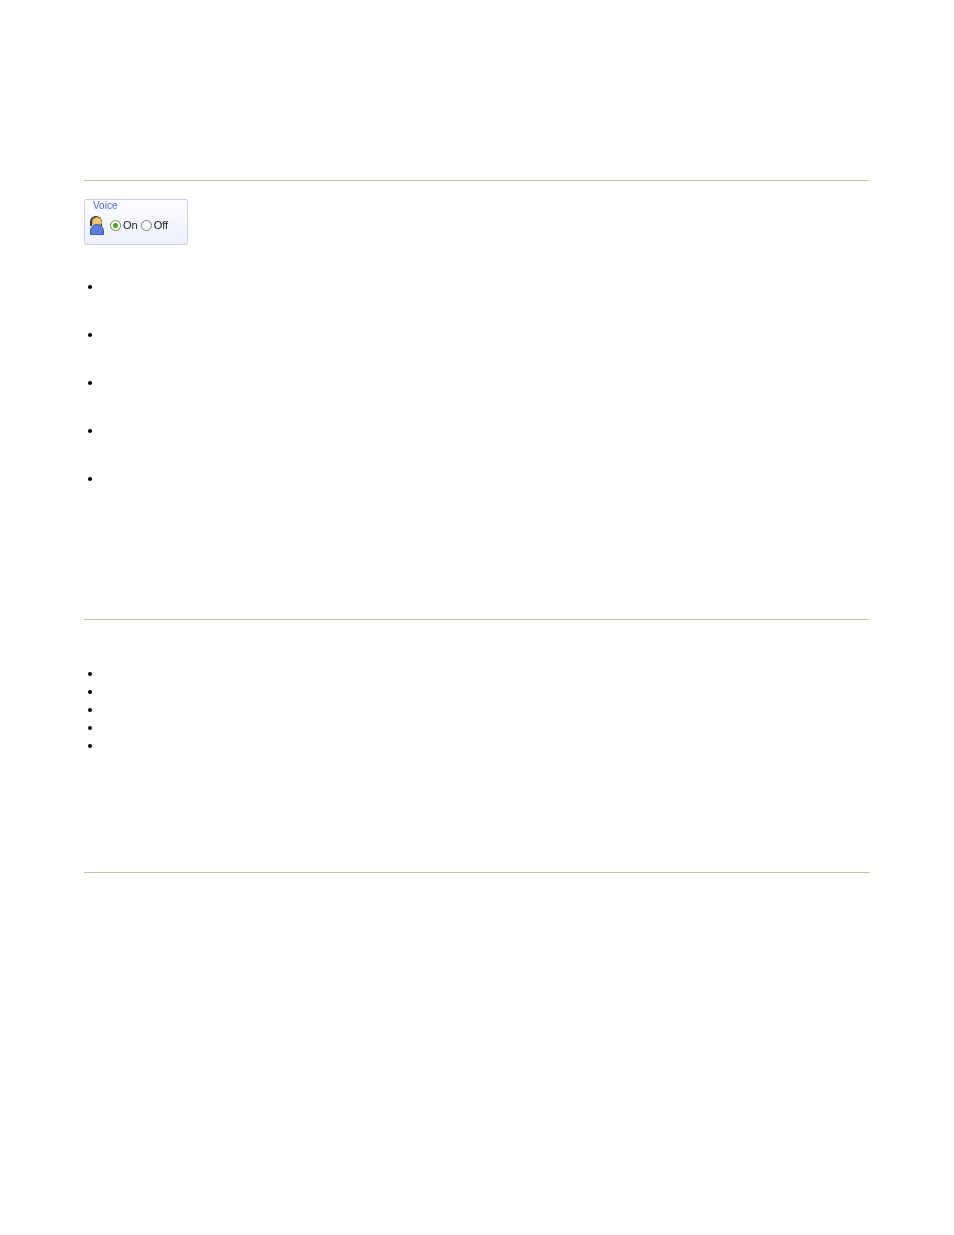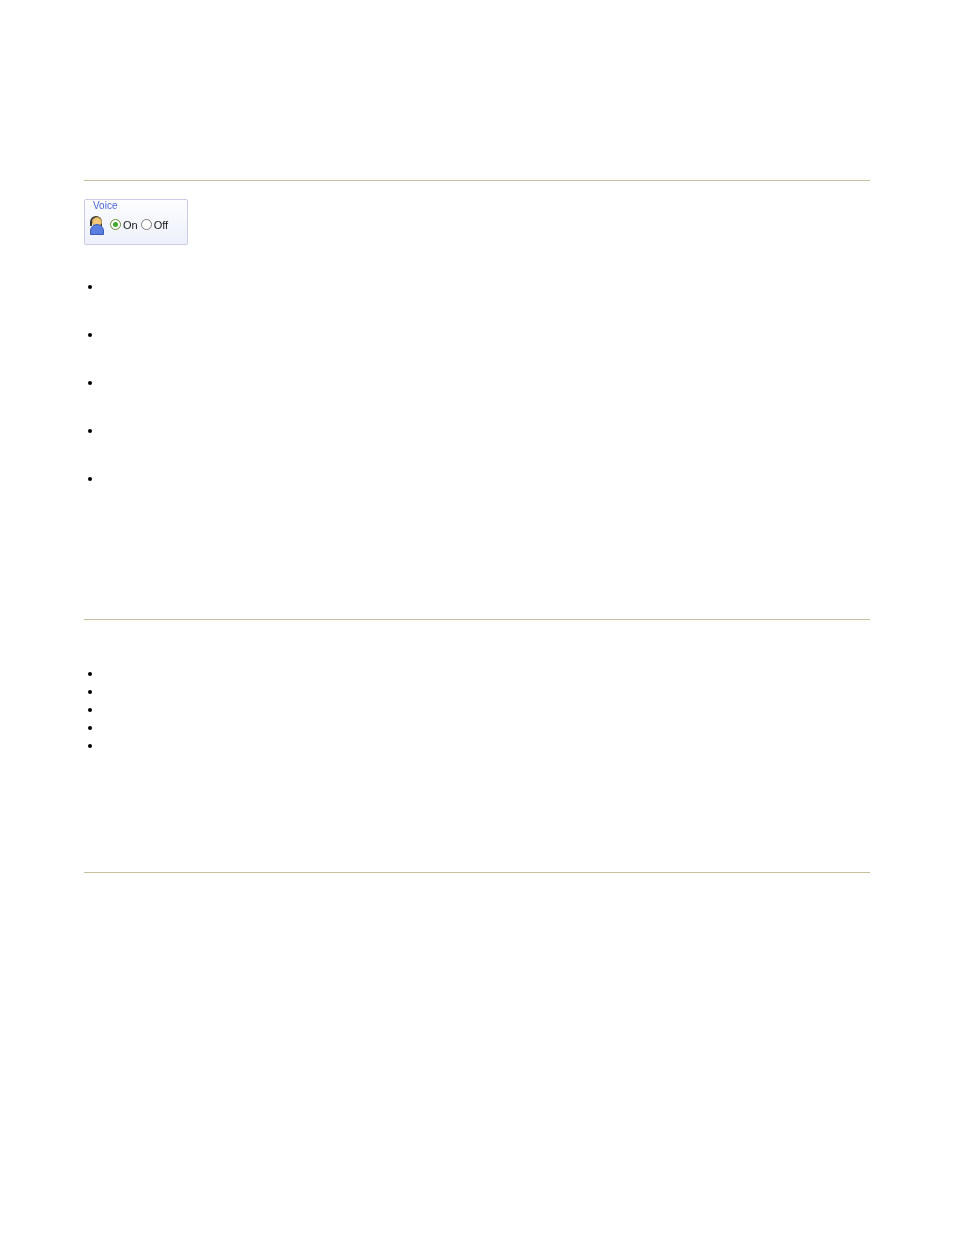--- a/index.html
+++ b/index.html
@@ -83,21 +83,21 @@
     top: 0;
     width: 12px;
     height: 10px;
     border: 2px solid #333;
     border-bottom: none;
     border-radius: 8px 8px 0 0;
     box-sizing: border-box;
   }
   .radio {
     display: inline-flex;
-    align-items: flex-start;
+    align-items: flex-end;
     gap: 2px;
     font-size: 11px;
     color: #1a1a1a;
   }
   .radio-outer {
     width: 11px;
     height: 11px;
     border: 1px solid #6b8a3a;
     border-radius: 50%;
     display: inline-flex;

